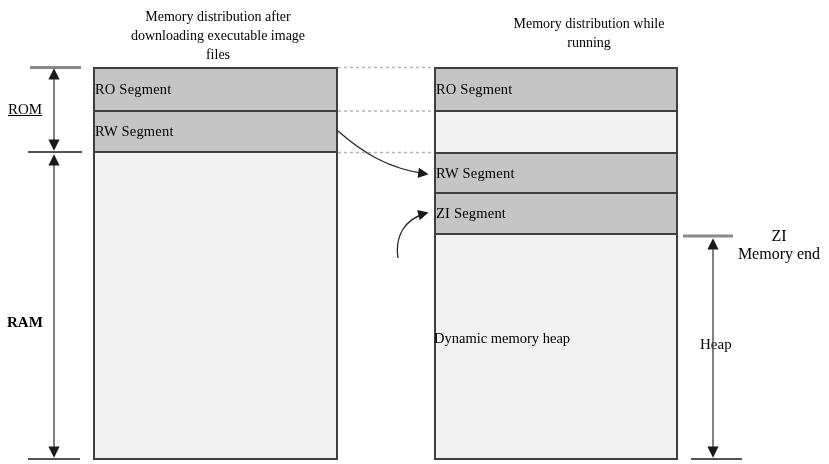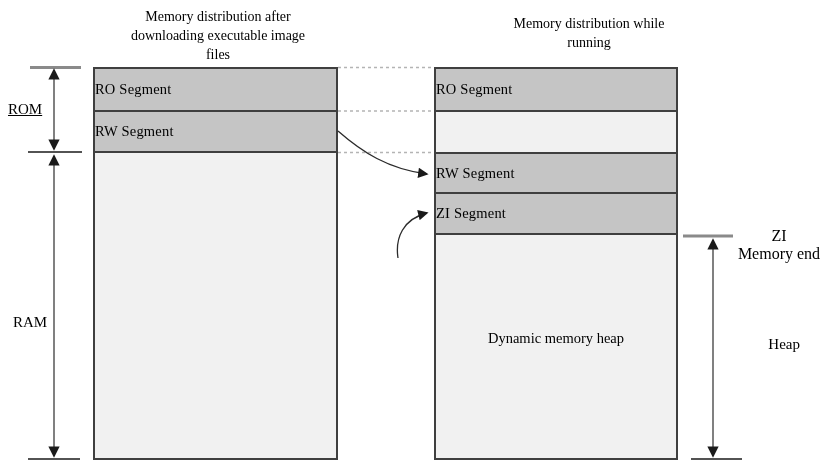--- a/index.html
+++ b/index.html
@@ -8,21 +8,21 @@
     font-family:"Liberation Serif","DejaVu Serif",serif;color:#000;
   }
   .abs{position:absolute;box-sizing:border-box;}
   .col{background:var(--light_fill,#f1f1f1);border:2px solid var(--border,#3f3f3f);}
   .seg{background:var(--segment_fill,#c5c5c5);border:2px solid var(--border,#3f3f3f);
        display:flex;align-items:center;justify-content:flex-start;}
   .seg-label{font-size:14.5px;letter-spacing:.2px;}
   .title{font-size:14px;line-height:1.36;text-align:center;}
   .side-label{font-size:15px;}
   .small-label{font-size:16px;line-height:1.15;text-align:center;}
-  .heap-text{font-size:14.5px;text-align:center;}
+  .heap-text{font-size:14.5px;text-align:left;}
   svg{position:absolute;left:0;top:0;}
   .dash{stroke:var(--dashed_line,#b8b8b8);stroke-width:1.6;stroke-dasharray:3 3;fill:none;}
   .tick-gray{stroke:var(--tick_gray,#8a8a8a);stroke-width:3;}
   .tick-black{stroke:var(--arrow,#1a1a1a);stroke-width:1.6;}
   .aline{stroke:#4a4a4a;stroke-width:1.4;fill:none;}
   .curve{stroke:#2b2b2b;stroke-width:1.3;fill:none;}
 </style>
 </head>
 <body>
 
@@ -45,26 +45,26 @@
   </div>
   <div class="abs seg" style="left:434px;top:152px;width:244px;height:42px;">
     <span class="seg-label">RW Segment</span>
   </div>
   <div class="abs seg" style="left:434px;top:192px;width:244px;height:43px;">
     <span class="seg-label">ZI Segment</span>
   </div>
   <div class="abs heap-text" style="left:434px;top:330px;width:244px;">Dynamic memory heap</div>
 
   <div class="abs side-label" style="left:8px;top:101px;text-decoration:underline;">ROM</div>
-  <div class="abs side-label" style="left:13px;top:314px;">RAM</div>
+  <div class="abs side-label" style="left:7px;top:314px;font-weight:bold;">RAM</div>
   <div class="abs small-label" style="left:729px;top:227px;width:100px;">
     <span style="display:block;">ZI</span>
     <span style="display:block;">Memory end</span>
   </div>
-  <div class="abs side-label" style="left:700px;top:336px;width:100px;text-align:right;">Heap</div>
+  <div class="abs side-label" style="left:700px;top:336px;width:100px;text-align:left;">Heap</div>
 
   <svg width="829" height="464" viewBox="0 0 829 464">
     <defs>
       <marker id="ah" viewBox="0 0 10 10" refX="8.5" refY="5" markerWidth="8.5" markerHeight="8" orient="auto-start-reverse">
         <path d="M0,0 L10,5 L0,10 z" style="fill:var(--arrow,#1a1a1a);"></path>
       </marker>
     </defs>
 
     <g>
       <line class="dash" x1="338" y1="67.5" x2="434" y2="67.5"></line>

